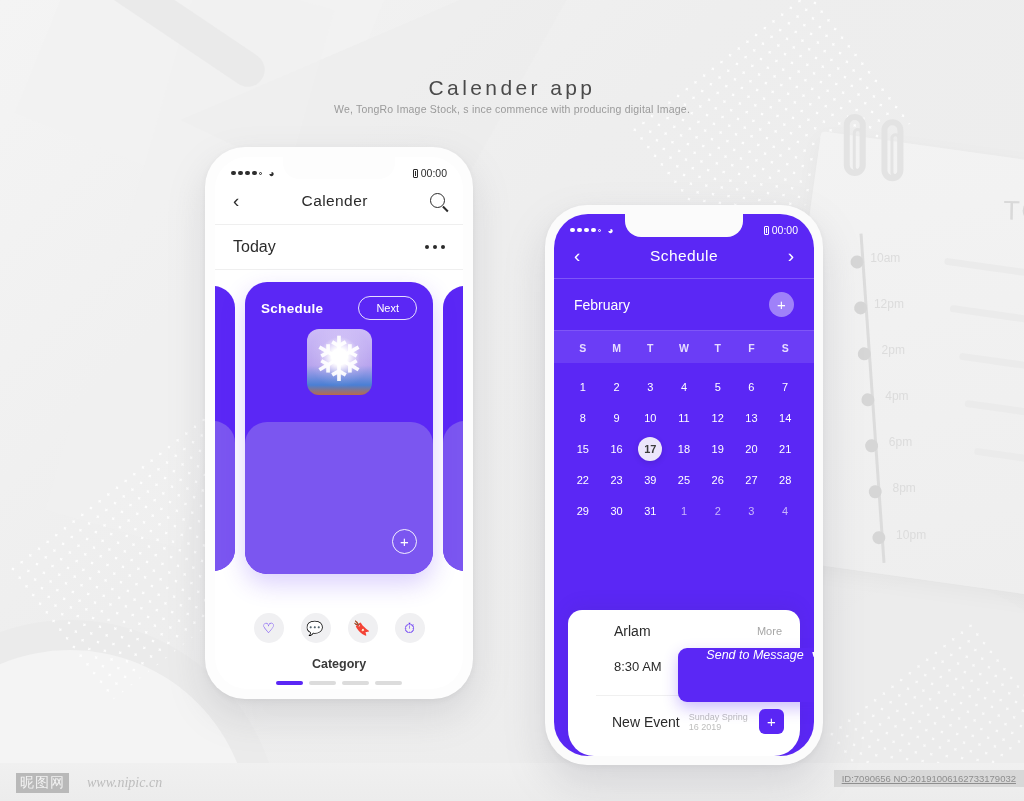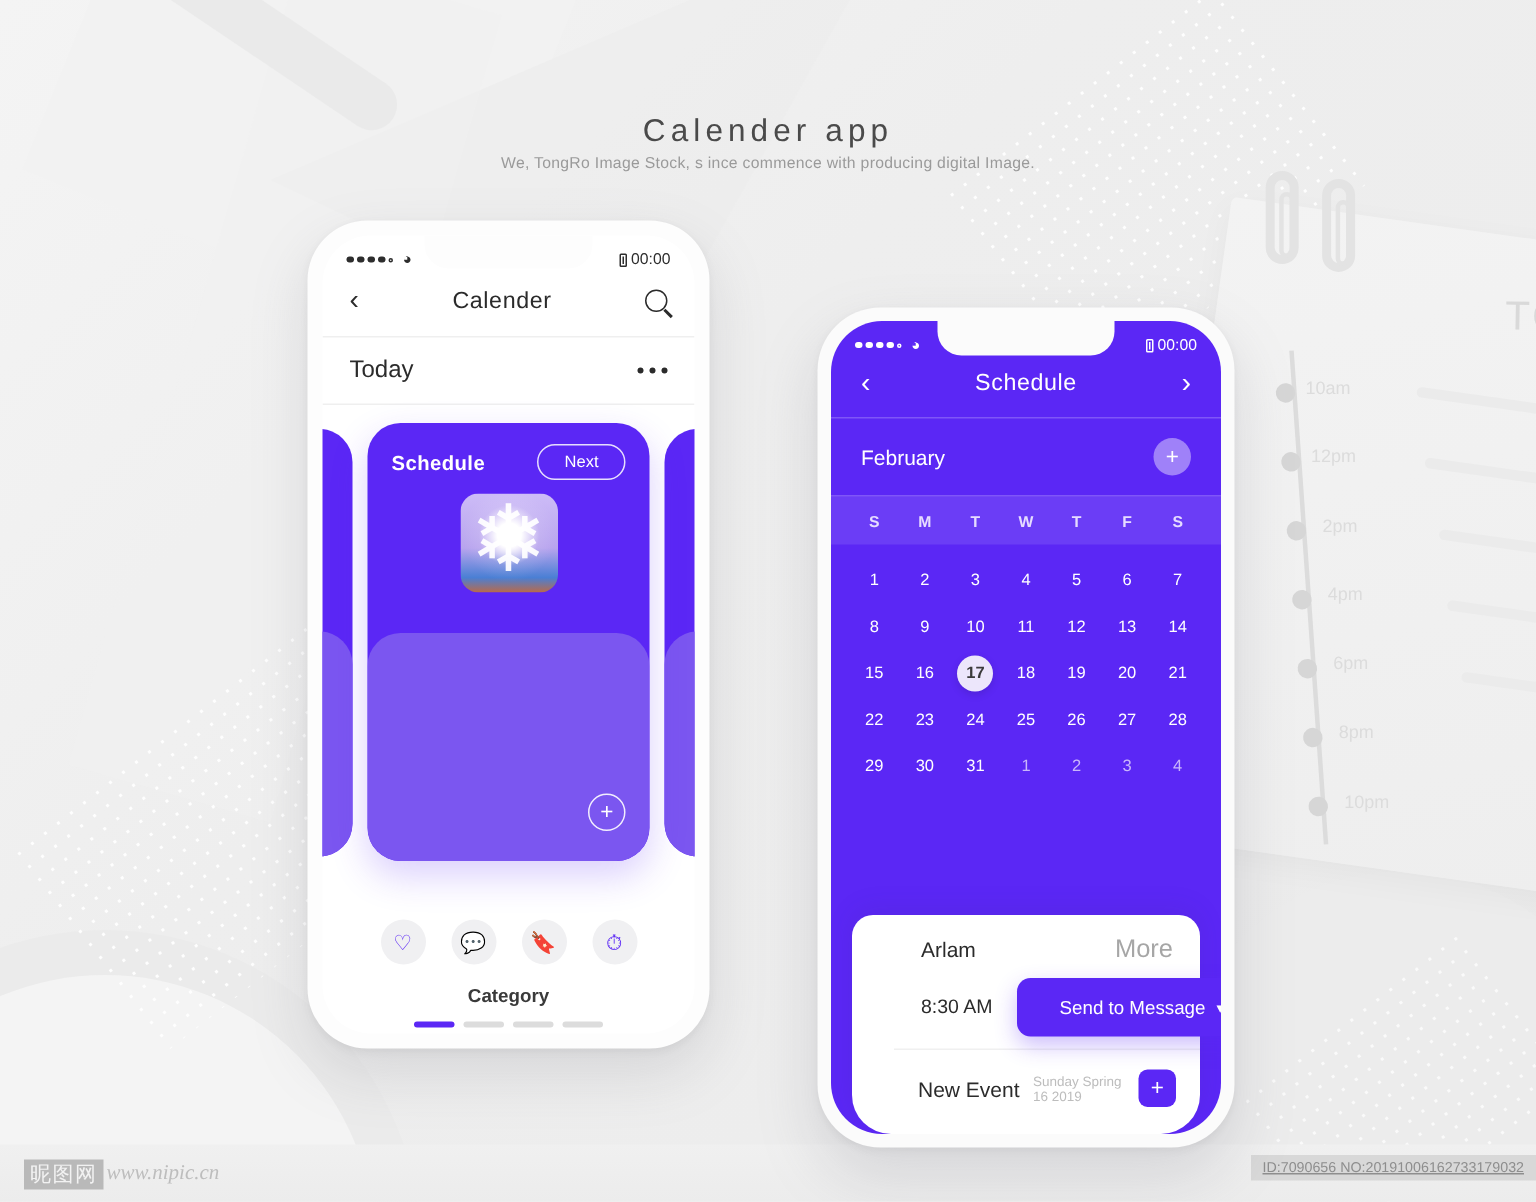--- a/index.html
+++ b/index.html
@@ -187,40 +187,40 @@
      padding:9px 0; width:108px; text-align:center; cursor:pointer;
      box-shadow:0 5px 12px rgba(90,60,180,.17);}
   .pill.wide{ width:112px;}
 
   .bottomcard{ position:absolute; left:14px; right:14px; bottom:0; height:146px;
      background:#ffffff; border-radius:14px 14px 26px 26px;
      box-shadow:0 -4px 18px rgba(60,40,140,.12); z-index:9; overflow:visible;padding-left:28px;}
   .bc-row{ display:flex; align-items:center; justify-content:space-between;
      padding:13px 18px 11px;}
   .bc-title{ font-size:14px; color:#2b2b2b;}
-  .bc-more{ font-size:17px; color:#a6a6a6; cursor:pointer;}
+  .bc-more{ font-size:11px; color:#a6a6a6; cursor:pointer;}
   .bc-row2{ display:flex; align-items:center; padding:0 18px 12px;
      border-bottom:1px solid #f0f0f0; position:relative; height:46px;}
   .bc-time{ font-size:13px; color:#2b2b2b;}
-  .send-btn{ position:absolute; left:82px; right:-32px; top:-2px; height:39px;
+  .send-btn{ position:absolute; left:82px; right:-32px; top:-2px; height:54px;
      background:#5B27F5; border-radius:9px; color:#fff; font-size:12.5px;
-     display:flex; align-items:center; justify-content:center; cursor:pointer;
-     box-shadow:0 6px 15px rgba(91,39,245,.3);}
+     display:flex; justify-content:center; cursor:pointer;
+     box-shadow:0 6px 15px rgba(91,39,245,.3);font-style:italic;}
   .send-btn .cd{ position:absolute; right:16px; font-size:10px;}
   .bc-row3{ display:flex; align-items:center; padding:13px 16px 0; gap:9px;}
   .ne-title{ font-size:14px; color:#2b2b2b;}
   .ne-sub{ font-size:9px; color:#bdbdbd; flex:1;}
   .ne-plus{ width:25px;height:25px;border-radius:6px;background:#5B27F5;color:#fff;
      display:flex;align-items:center;justify-content:center;font-size:15px;line-height:1;
      cursor:pointer;}
 
   
   .footer{ position:absolute; left:0; right:0; bottom:0; height:38px;
      background:linear-gradient(#f0f0f0,#ececec); }
-  .wm{ position:absolute; left:16px; bottom:8px; display:flex; align-items:center; gap:2px;}
+  .wm{ position:absolute; left:16px; bottom:8px; display:flex; align-items:center; gap:18px;}
   .wm-cn{ background:#b9b9b9; color:#f2f2f2; font-size:14px; padding:1px 4px; letter-spacing:1px;
      font-family:"DejaVu Sans", sans-serif;}
   .wm-url{ color:#bdbdbd; font-size:14px; font-style:italic;
      font-family:"Liberation Serif", serif;}
   .idbar{ position:absolute; right:0; bottom:14px; background:#d8d8d8; color:#8e8e8e;
      font-size:9.5px; padding:3px 8px;text-decoration:underline;}
 </style>
 </head>
 <body>
 
@@ -443,21 +443,21 @@
         <div class="dcell">
           <span class="dnum">21</span>
         </div>
         <div class="dcell">
           <span class="dnum">22</span>
         </div>
         <div class="dcell">
           <span class="dnum">23</span>
         </div>
         <div class="dcell">
-          <span class="dnum">24</span>
+          <span class="dnum">39</span>
         </div>
         <div class="dcell">
           <span class="dnum">25</span>
         </div>
         <div class="dcell">
           <span class="dnum">26</span>
         </div>
         <div class="dcell">
           <span class="dnum">27</span>
         </div>

